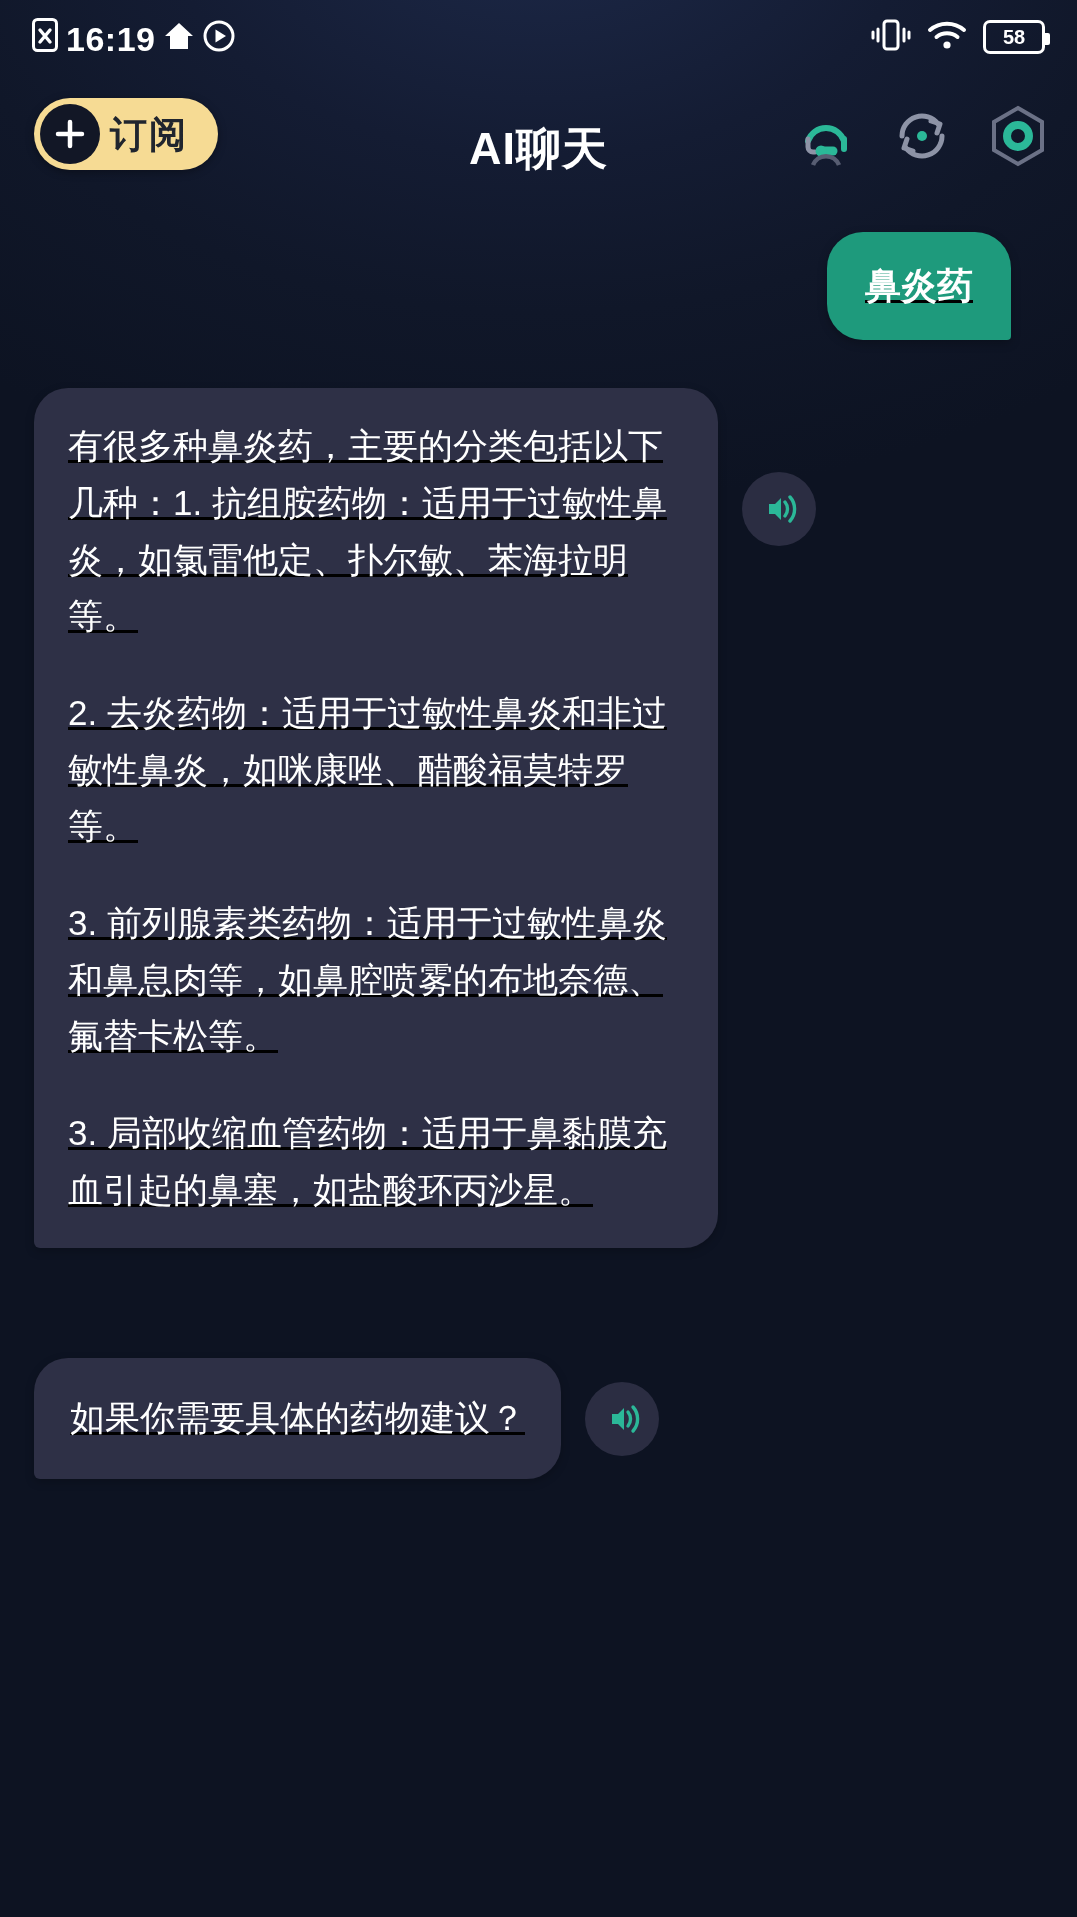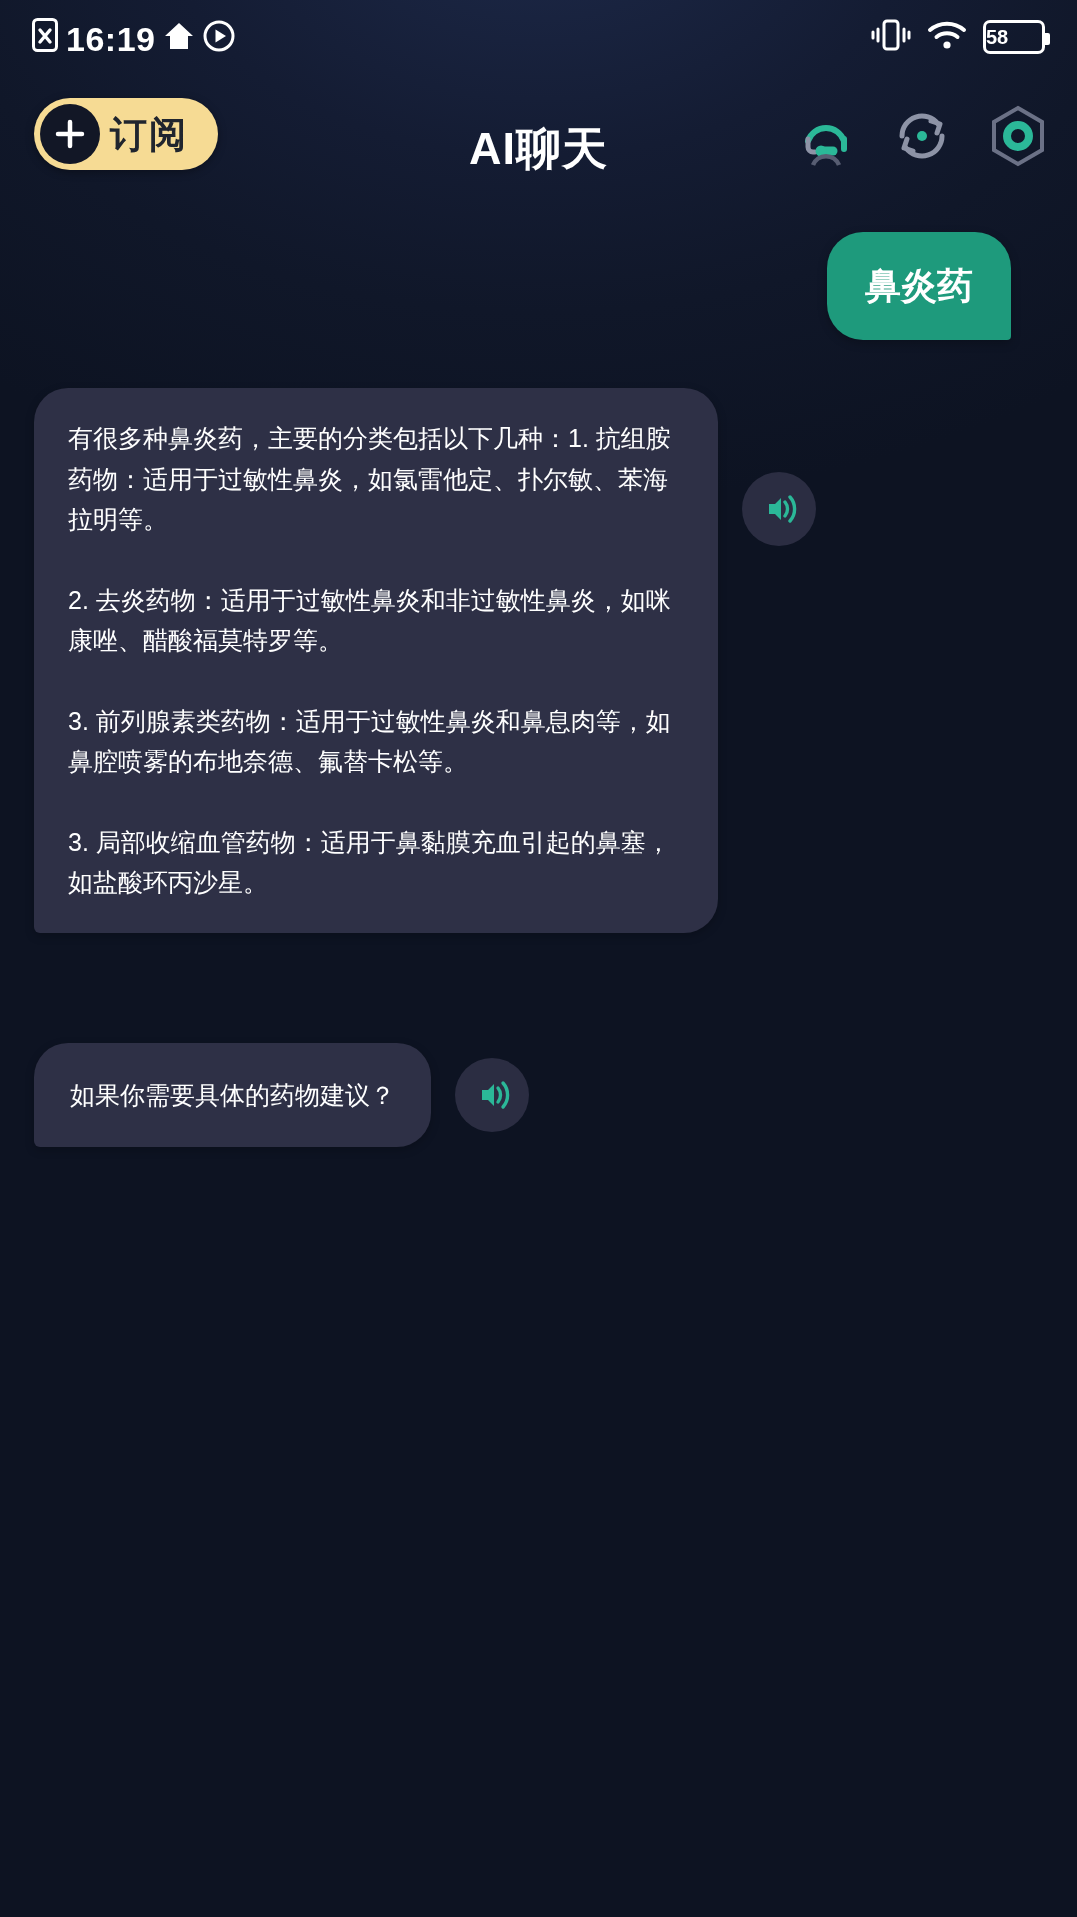--- a/index.html
+++ b/index.html
@@ -24,21 +24,21 @@
     padding:0 32px;
     color:#ffffff;
   }
   .sb-left { display:flex; align-items:flex-end; gap:8px; }
   .sb-right { display:flex; align-items:center; gap:16px; }
   .sb-time { font-size:34px; font-weight:bold; letter-spacing:0.5px; color:#fff; line-height:1; }
   .sb-ico { display:inline-block; }
   .battery {
     position:relative; width:62px; height:34px;
     border:3px solid #ffffff; border-radius:7px;
-    display:flex; align-items:center; justify-content:flex-start;
+    display:flex; align-items:center; justify-content:center;
   }
   .battery:after {
     content:""; position:absolute; right:-8px; top:10px;
     width:5px; height:12px; background:#fff; border-radius:0 2px 2px 0;
   }
   .battery span { font-size:20px; font-weight:bold; color:#ffffff; line-height:1; }
 
   
   #header {
     position:absolute; top:76px; left:0; width:1077px; height:118px;
@@ -72,39 +72,40 @@
   #header-actions {
     position:absolute; right:26px; top:27px;
     display:flex; align-items:center; gap:30px;
   }
   .hdr-icon { width:66px; height:66px; display:flex; align-items:center; justify-content:center; }
 
   
   #chat {
     position:absolute; top:196px; left:0; width:1045px; height:1721px;
     padding:0 34px;
+    text-decoration:underline;
   }
   .row { display:flex; width:100%; }
   .row.user { justify-content:flex-end; }
   .row.bot  { justify-content:flex-start; align-items:flex-start; }
 
   .bubble-user {
     background:#1E9A7C;
     color:#ffffff;
     font-size:36px; font-weight:bold;
     line-height:1.45;
     padding:28px 38px;
     border-radius:36px 36px 4px 36px;
     max-width:72%;
     box-shadow:0 3px 10px rgba(0,0,0,0.25);
   }
   .bubble-bot {
     background:#2e3046;
     color:#ffffff;
-    font-size:25px;
+    font-size:35px;
     line-height:1.62;
     padding:30px 34px;
     border-radius:34px 34px 34px 6px;
     max-width:70%;
     box-shadow:0 3px 10px rgba(0,0,0,0.22);
   }
   .bubble-bot p { margin:0; }
   .bubble-bot p + p { margin-top:40px; }
   .bubble-bot.short { padding:32px 36px; }
 

